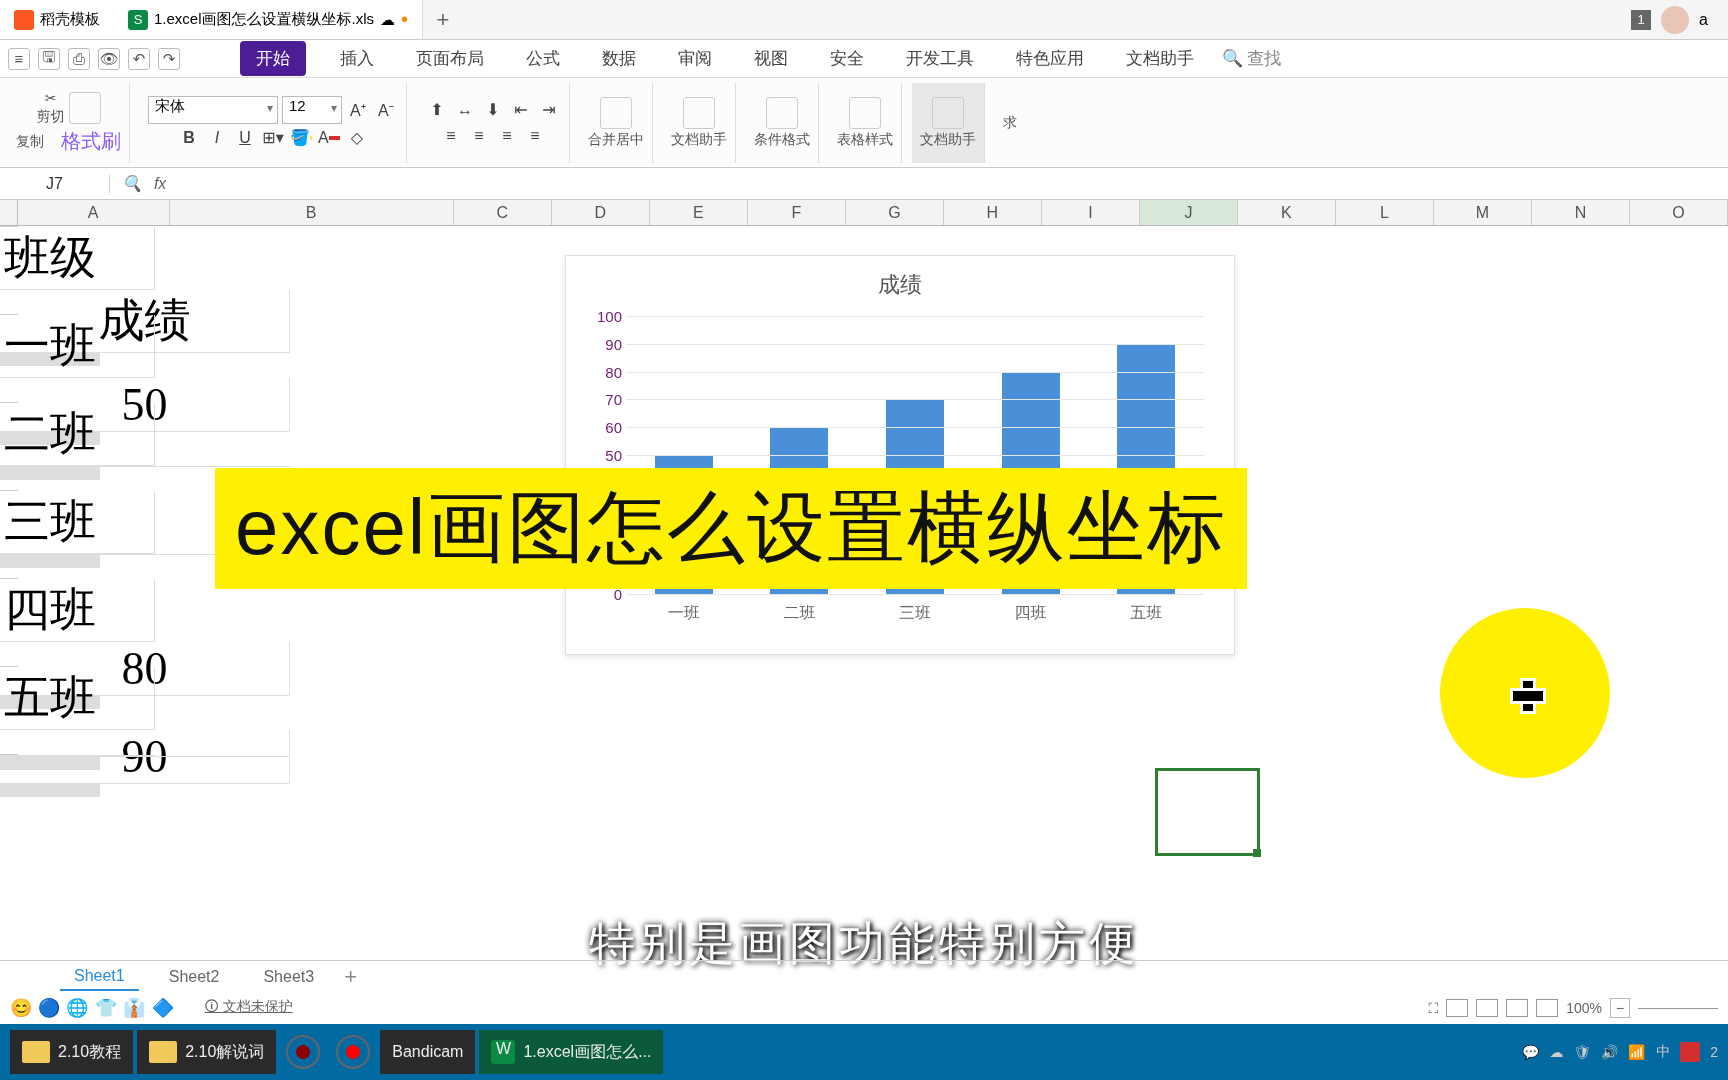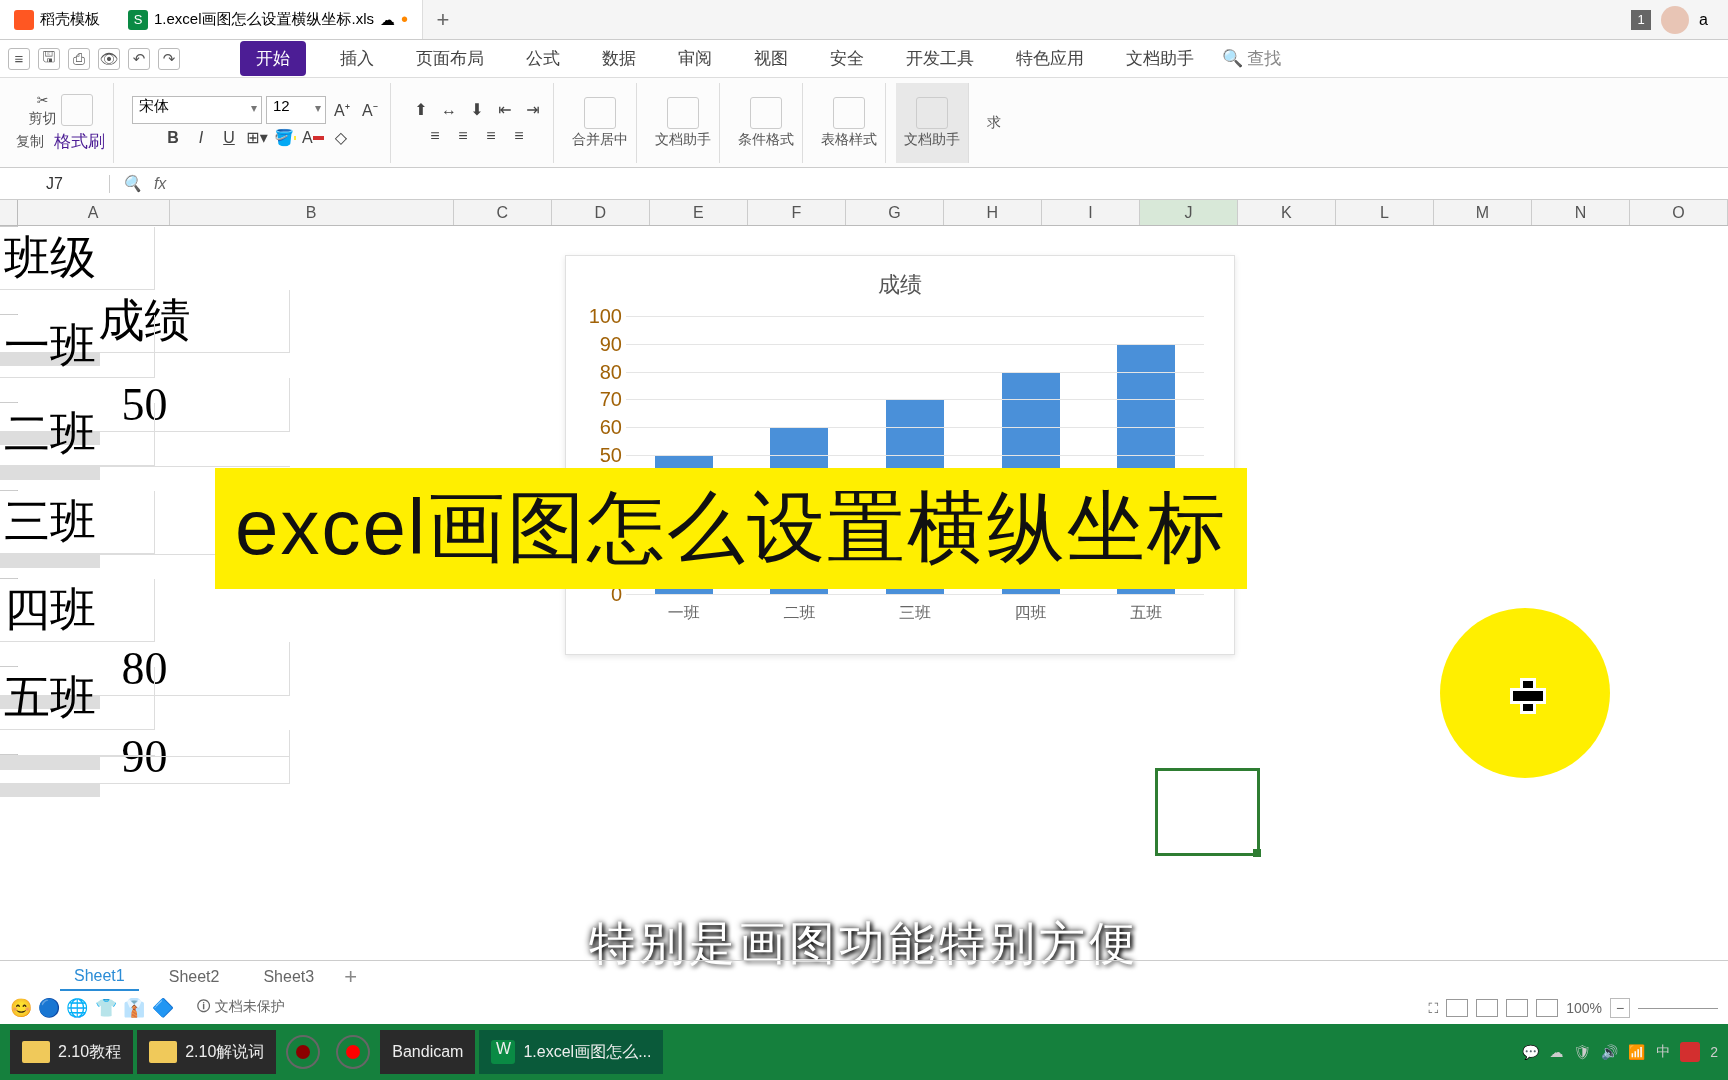--- a/index.html
+++ b/index.html
@@ -63,21 +63,21 @@
 .cell { border-right: 1px solid #ddd; border-bottom: 1px solid #ddd; display: flex; align-items: center; justify-content: center; font-size: 46px; font-family: SimSun, serif; color: #000; }
 .cell.colA { width: 155px; justify-content: flex-start; padding-left: 4px; }
 .cell.colB { width: 290px; }
 .cell.colN { width: 100px; }
 
 
 .chart { position: absolute; left: 565px; top: 55px; width: 670px; height: 400px; background: #fff; border: 1px solid #e0e0e0; box-shadow: 0 2px 6px rgba(0,0,0,0.1); }
 .chart-title { text-align: center; font-size: 22px; color: #555; margin-top: 14px; margin-bottom: 10px; }
 .plot { position: absolute; left: 60px; top: 60px; right: 30px; bottom: 60px; }
 .y-axis { position: absolute; left: 20px; top: 60px; bottom: 60px; width: 40px; }
-.y-tick { position: absolute; right: 4px; font-size: 20px; color: #a16207; transform: translateY(-50%); }
+.y-tick { position: absolute; right: 4px; font-size: 15px; color: #701a75; transform: translateY(-50%); }
 .grid-line { position: absolute; left: 0; right: 0; border-top: 1px solid #e5e5e5; }
 .bars { position: absolute; left: 0; right: 0; bottom: 0; top: 0; display: flex; justify-content: space-around; align-items: flex-end; }
 .bar { width: 58px; background: #4a90d9; }
 .x-labels { position: absolute; left: 60px; right: 30px; bottom: 30px; display: flex; justify-content: space-around; font-size: 16px; color: #666; }
 
 
 .sel-cell { position: absolute; left: 1155px; top: 568px; width: 105px; height: 88px; border: 3px solid #2e7d32; }
 .sel-cell::after { content: ""; position: absolute; right: -4px; bottom: -4px; width: 8px; height: 8px; background: #2e7d32; }
 
 
@@ -101,21 +101,21 @@
 
 
 .status-toolbar { position: absolute; bottom: 56px; left: 0; right: 0; height: 32px; display: flex; align-items: center; padding: 0 10px; font-size: 14px; color: #666; gap: 6px;}
 .emoji-row { display: flex; gap: 6px; }
 .emoji { font-size: 18px; }
 .status-right { margin-left: auto; display: flex; align-items: center; gap: 8px; }
 .zoom-btn { width: 20px; height: 20px; border: 1px solid #bbb; text-align: center; line-height: 18px; }
 .view-icon { width: 22px; height: 18px; border: 1px solid #999; }
 
 
-.taskbar { position: absolute; bottom: 0; left: 0; right: 0; height: 56px; background: #15803d; display: flex; align-items: center; padding: 0 10px; gap: 4px; }
+.taskbar { position: absolute; bottom: 0; left: 0; right: 0; height: 56px; background: #0369a1; display: flex; align-items: center; padding: 0 10px; gap: 4px; }
 .task-item { height: 44px; display: flex; align-items: center; gap: 8px; padding: 0 12px; color: #eee; font-size: 16px; background: #2a2a2a; }
 .task-item .folder { width: 28px; height: 22px; background: #f0c95a; border-radius: 2px; }
 .rec-btn { width: 34px; height: 34px; border-radius: 50%; border: 2px solid #666; display: flex; align-items: center; justify-content: center; margin: 0 6px; }
 .rec-dot { width: 14px; height: 14px; border-radius: 50%; }
 .rec-dot.dark { background: #8b0000; }
 .rec-dot.bright { background: #ff0000; }
 .task-right { margin-left: auto; display: flex; align-items: center; gap: 10px; color: #ccc; font-size: 14px; }
 </style>
 </head>
 <body>
@@ -170,21 +170,21 @@
 <div class="ribbon">
   <div class="ribbon-group">
     <div class="rb-row">
       <div class="rb-big">✂<span>剪切</span></div>
       <div class="rb-big">
           <span class="rb-icon"></span>
         </div>
     </div>
     <div class="rb-row">
       <span style="font-size:14px;color:#555;">复制</span>
-      <span style="font-size:17px;color:#4c1d95;margin-left:6px;">格式刷</span>
+      <span style="font-size:20px;color:#8b5cf6;margin-left:13px;">格式刷</span>
     </div>
   </div>
   <div class="ribbon-group">
     <div class="rb-row">
       <div class="font-name dropdown-caret">宋体</div>
       <div class="font-size dropdown-caret">12</div>
       <div class="rb-btn">A⁺</div>
       <div class="rb-btn">A⁻</div>
     </div>
     <div class="rb-row">
@@ -474,21 +474,21 @@
 
 <div class="status-toolbar">
   <div class="emoji-row">
     <span class="emoji">😊</span>
     <span class="emoji">🔵</span>
     <span class="emoji">🌐</span>
     <span class="emoji">👕</span>
     <span class="emoji">👔</span>
     <span class="emoji">🔷</span>
   </div>
-  <span style="margin-left:16px;">🛈 <span>文档未保护</span></span>
+  <span style="margin-left:24px;text-decoration:underline;">🛈 <span>文档未保护</span></span>
   <div class="status-right">
     <span>⛶</span>
     <span class="view-icon"></span>
     <span class="view-icon"></span>
     <span class="view-icon"></span>
     <span class="view-icon"></span>
     <span>100%</span>
     <span class="zoom-btn">−</span>
     <span style="width:80px;border-top:1px solid #999;position:relative;"></span>
   </div>

